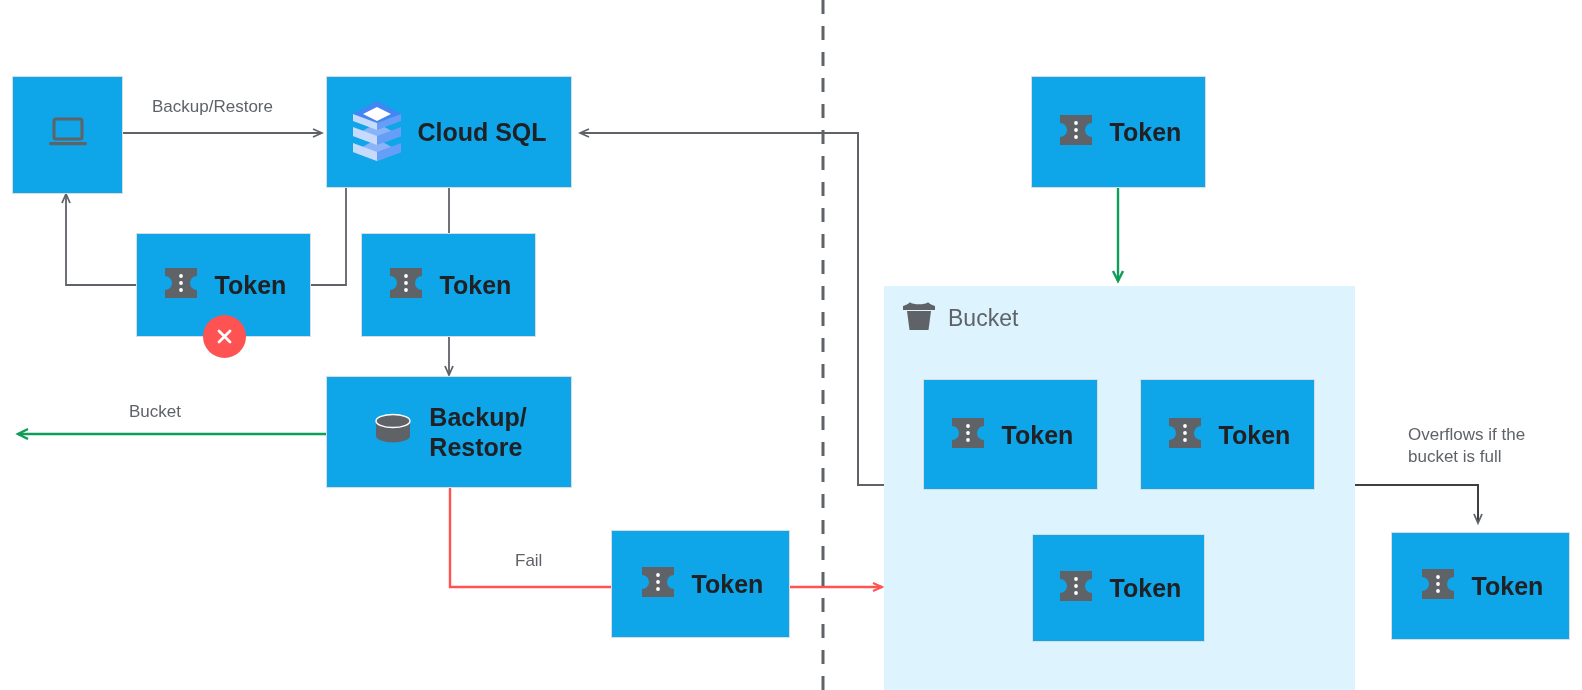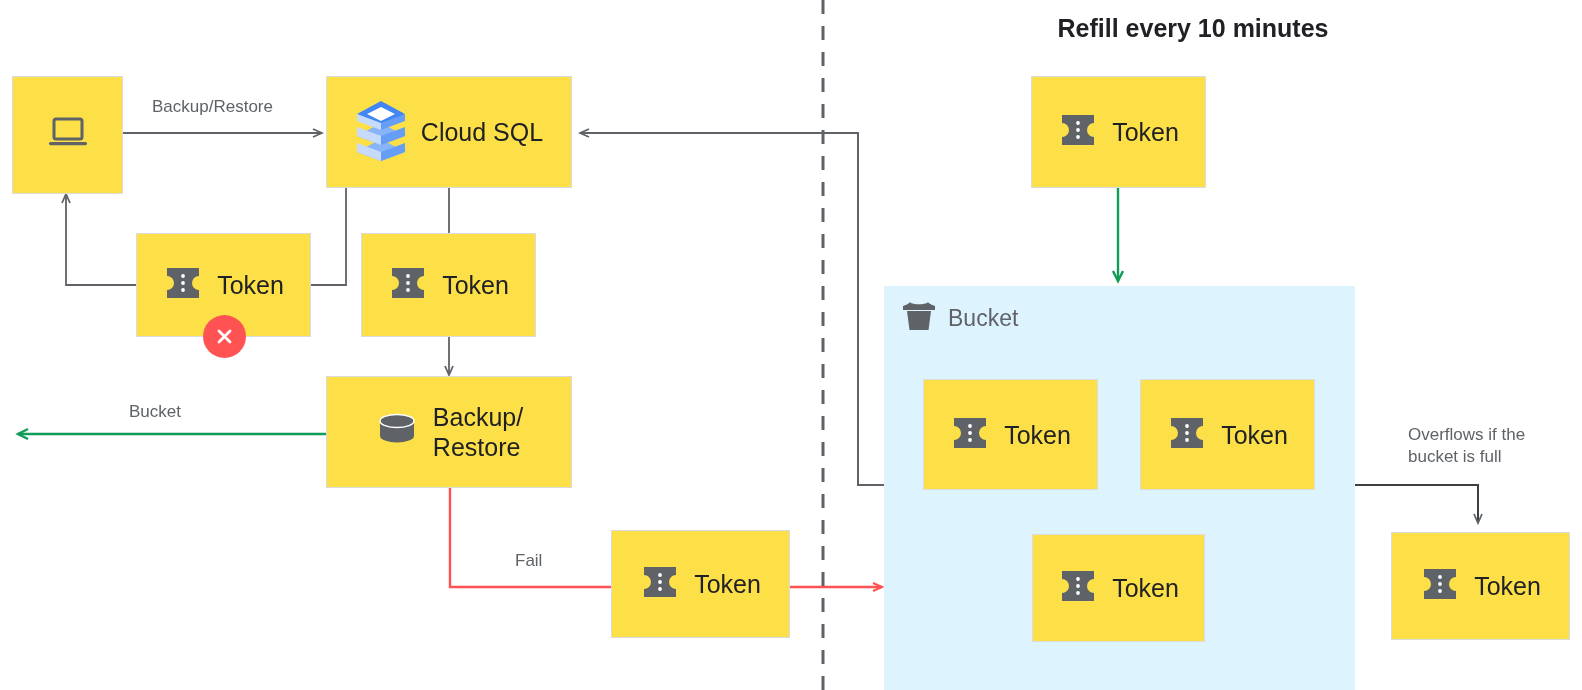--- a/index.html
+++ b/index.html
@@ -1,22 +1,22 @@
 <!DOCTYPE html>
 <html><head>
 <meta charset="utf-8">
 <style>
   html,body{margin:0;padding:0;background:#ffffff;}
   body{width:1582px;height:690px;position:relative;overflow:hidden;
        font-family:"Liberation Sans","DejaVu Sans",sans-serif;}
   #stage{position:absolute;left:0;top:0;width:1582px;height:690px;}
 
   
-  .box{position:absolute;background:#fde047;border:1.5px solid #dadce0;
-       box-sizing:border-box;display:flex;align-items:center;justify-content:center;z-index:5;}
+  .box{position:absolute;background:#0ea5e9;border:1.5px solid #dadce0;
+       box-sizing:border-box;display:flex;align-items:center;justify-content:center;z-index:5;font-weight:bold;}
   .box-inner{display:flex;align-items:center;gap:14px;}
   .lbl{font-size:25px;color:#202124;line-height:1.2;white-space:pre-line;}
 
   
   #bucket-panel{position:absolute;left:884px;top:286px;width:471px;height:404px;
                 background:#ddf3fd;z-index:1;}
   #bucket-head{position:absolute;left:902px;top:300px;display:flex;align-items:center;gap:12px;z-index:3;}
   #bucket-head .bk-label{font-size:23px;color:#5f6368;}
 
   
@@ -71,21 +71,20 @@
 
     <path d="M884,485 L858,485 L858,133 L580,133" fill="none" stroke="#5f6368" stroke-width="2" marker-end="url(#ah-gray)"></path>
 
     <path d="M1118,188 L1118,281" fill="none" stroke="#0f9d58" stroke-width="2.4" marker-end="url(#ah-green)"></path>
 
     <path d="M1355,485 L1478,485 L1478,523" fill="none" stroke="#3c4043" stroke-width="2" marker-end="url(#ah-gray)"></path>
 
     <path d="M823,0 L823,690" fill="none" stroke="#5f6368" stroke-width="3" stroke-dasharray="14 12"></path>
   </svg>
 
-  <div id="title">Refill every 10 minutes</div>
 
   <div class="edge-label" style="left:152px;top:96px;">Backup/Restore</div>
   <div class="edge-label" style="left:129px;top:401px;">Bucket</div>
   <div class="edge-label" style="left:515px;top:550px;">Fail</div>
   <div class="edge-label" style="left:1408px;top:424px;white-space:pre-line;">Overflows if the
 bucket is full</div>
 
   <div class="box" style="left:12px;top:76px;width:111px;height:118px;">
     <span>
       <svg width="42" height="36" viewBox="0 0 42 36">

